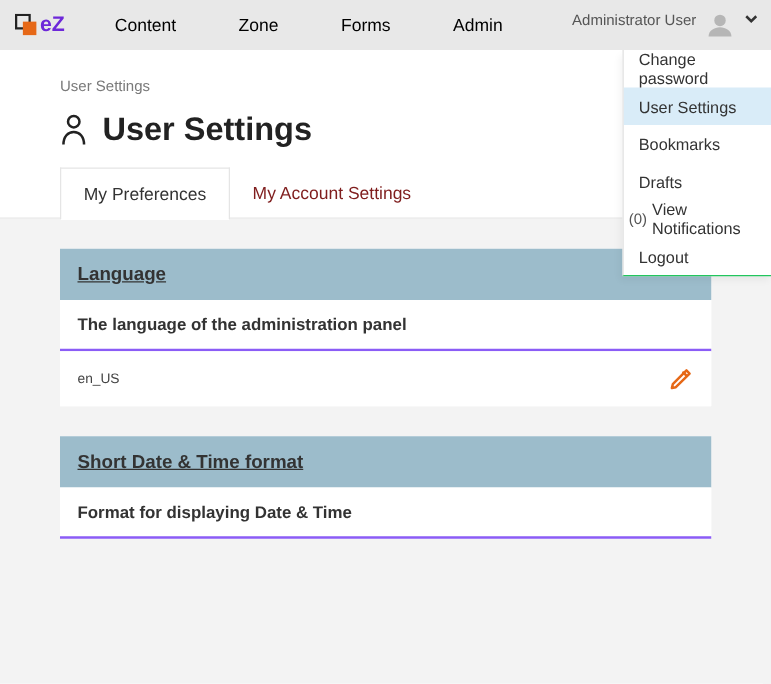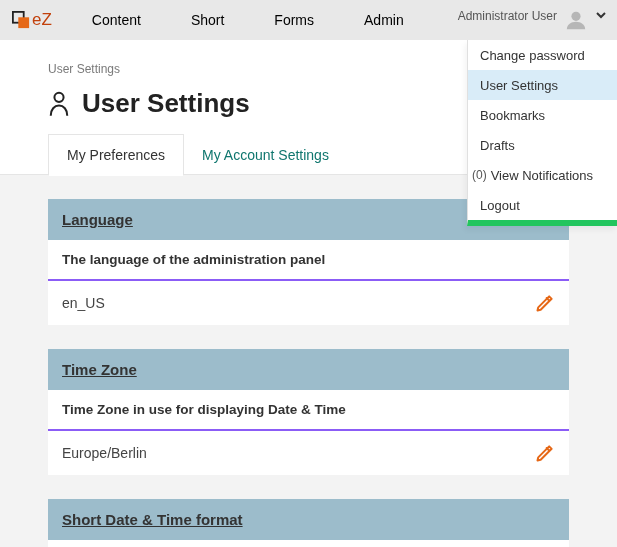--- a/index.html
+++ b/index.html
@@ -1,51 +1,51 @@
 <!DOCTYPE html>
 <html><head>
 <meta charset="utf-8">
 <style>
   * { box-sizing: border-box; margin: 0; padding: 0; }
   html, body { width: 617px; height: 547px; font-family: -apple-system, BlinkMacSystemFont, "Segoe UI", Arial, sans-serif; overflow: hidden; background: #fff; color: #333; }
   
   .topbar { height: 40px; background: #e8e8e8; display: flex; align-items: center; padding: 0 10px 0 12px; font-size: 14px; position: relative; }
-  .logo { display: flex; align-items: center; gap: 2px; font-weight: 400; font-size: 17px; color: #c2410c; justify-content: flex-end; }
+  .logo { display: flex; align-items: center; gap: 2px; font-weight: 700; font-size: 17px; color: #6d28d9; justify-content: flex-end; }
   .logo-mark { width: 18px; height: 18px; display: inline-block; }
   .nav-items { display: flex; align-items: center; margin-left: 40px; gap: 50px; }
   .nav-item { color: #000000; cursor: pointer; }
   .topbar-spacer { flex: 1; }
   .user-block { display: flex; align-items: flex-start; gap: 8px; font-size: 12px; color: #555; cursor: pointer; }
   .avatar { width: 22px; height: 22px; }
   .chev { width: 12px; height: 12px; }
 
   
-  .dropdown { position: absolute; top: 40px; right: 0; width: 150px; background: #fff; border-left: 1px solid #e0e0e0; border-bottom: 6px solid #22c55e; box-shadow: -2px 4px 6px rgba(0,0,0,0.05); z-index: 50; }
+  .dropdown { position: absolute; top: 40px; right: 0; width: 119px; background: #fff; border-left: 1px solid #e0e0e0; border-bottom: 1px solid #22c55e; box-shadow: -2px 4px 6px rgba(0,0,0,0.05); z-index: 50; }
   .dropdown-item { display:flex; align-items:center; height: 30px; padding: 0 12px; font-size: 13px; color: #333; cursor: pointer; }
   .dropdown-item.active { background: #d9ecf8; }
   .dropdown-item .count { color:#555; margin-right:4px; margin-left:-8px; font-size:12px; }
 
   
   .page { padding: 0 0 0 0; }
   .breadcrumb { font-size: 12px; color: #7a7a7a; padding: 22px 0 4px 48px; }
   .heading-row { display: flex; align-items: center; gap: 12px; padding: 8px 0 14px 48px; }
   .heading-row h1 { font-size: 26px; font-weight: 700; color: #222; }
   .person-icon { width: 22px; height: 28px; }
 
-  .tabs { display: flex; align-items: flex-end; padding-left: 48px; background: #fff; }
-  .tab { padding: 12px 18px 12px 18px; font-size: 14px; color: #0f766e; cursor: pointer; }
+  .tabs { display: flex; align-items: center; padding-left: 48px; background: #fff; }
+  .tab { padding: 12px 18px 12px 18px; font-size: 14px; color: #7f1d1d; cursor: pointer; }
   .tab.active { color: #333; border: 1px solid #e5e5e5; border-bottom: 1px solid #fff; background: #fff; position: relative; top: 1px; }
   .tab-underline { border-top: 1px solid #e5e5e5; margin-top:-1px; }
 
   .content { background: #f3f3f3; padding: 8px 48px 8px 48px;  min-height: 400px; }
 
   .section { margin: 16px 0 24px 0; background:#fff;}
   .section-header { background: #9cbccb; color: #333; font-weight: 700; padding: 12px 14px; font-size: 15px; text-decoration: underline; }
   .section-sub { background: #fff; font-weight: 700; font-size: 13.5px; padding: 12px 14px; border-bottom: 2px solid #8b5cf6; }
-  .section-row { background: #fff; display:flex; align-items:center; justify-content:space-between; font-size: 14px; color:#444; padding: 12px 14px; border-bottom: 1px solid #e4e4e4; }
+  .section-row { background: #fff; display:flex; align-items:center; justify-content:space-between; font-size: 11px; color:#444; padding: 12px 14px; border-bottom: 1px solid #e4e4e4; }
   .section-row:last-child { border-bottom: none; }
   .edit-btn { width: 20px; height: 20px; cursor: pointer; color:#e66817; }
 
   
   .white-box { background:#fff; }
 </style>
 </head>
 <body>
 
 <div class="topbar">
@@ -54,21 +54,21 @@
       <svg viewBox="0 0 20 20">
           <rect x="1" y="1" width="12" height="12" fill="none" stroke="#222" stroke-width="2"></rect>
           <rect x="7" y="7" width="12" height="12" fill="#e66817"></rect>
         </svg>
     </span>
     <span>eZ</span>
   </span>
 
   <div class="nav-items">
     <span class="nav-item">Content</span>
-    <span class="nav-item">Short</span>
+    <span class="nav-item">Zone</span>
     <span class="nav-item">Forms</span>
     <span class="nav-item">Admin</span>
   </div>
 
   <div class="topbar-spacer"></div>
 
   <div class="user-block">
     <span>Administrator User</span>
     <span class="avatar">
       <svg viewBox="0 0 24 24" fill="#b6b6b6">
@@ -138,33 +138,20 @@
         <span>en_US</span>
         <span class="edit-btn">
           <svg viewBox="0 0 24 24" fill="none" stroke="#e66817" stroke-width="2.4" stroke-linecap="round" stroke-linejoin="round">
               <path d="M3 21l3.8-.9L20 7l-3-3L3.9 17.2 3 21z"></path>
               <path d="M14 6l3 3"></path>
             </svg>
         </span>
       </div>
     </div>
 
-    <div class="section">
-      <div class="section-header">Time Zone</div>
-      <div class="section-sub">Time Zone in use for displaying Date &amp; Time</div>
-      <div class="section-row">
-        <span>Europe/Berlin</span>
-        <span class="edit-btn">
-          <svg viewBox="0 0 24 24" fill="none" stroke="#e66817" stroke-width="2.4" stroke-linecap="round" stroke-linejoin="round">
-              <path d="M3 21l3.8-.9L20 7l-3-3L3.9 17.2 3 21z"></path>
-              <path d="M14 6l3 3"></path>
-            </svg>
-        </span>
-      </div>
-    </div>
 
     <div class="section">
       <div class="section-header">Short Date &amp; Time format</div>
       <div class="section-sub">Format for displaying Date &amp; Time</div>
 
     </div>
 
   </div>
 </div>
 

